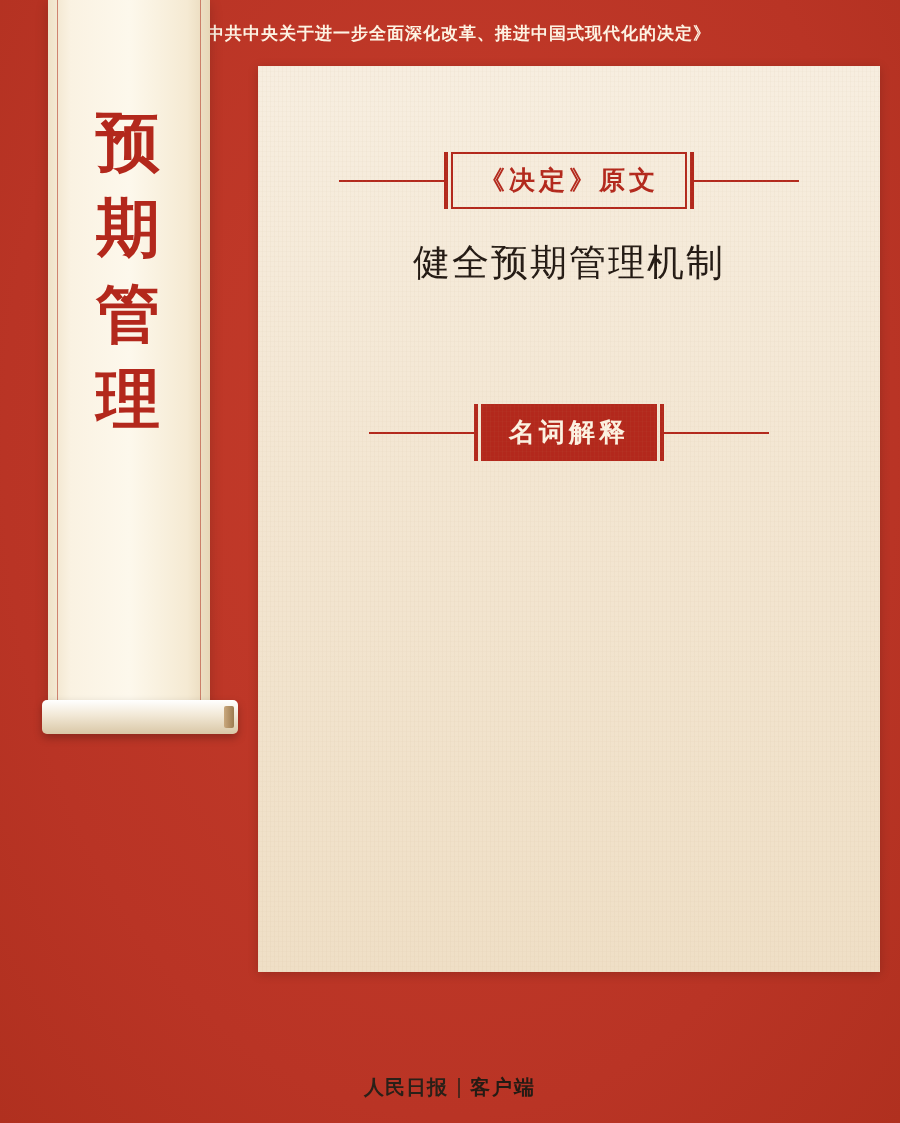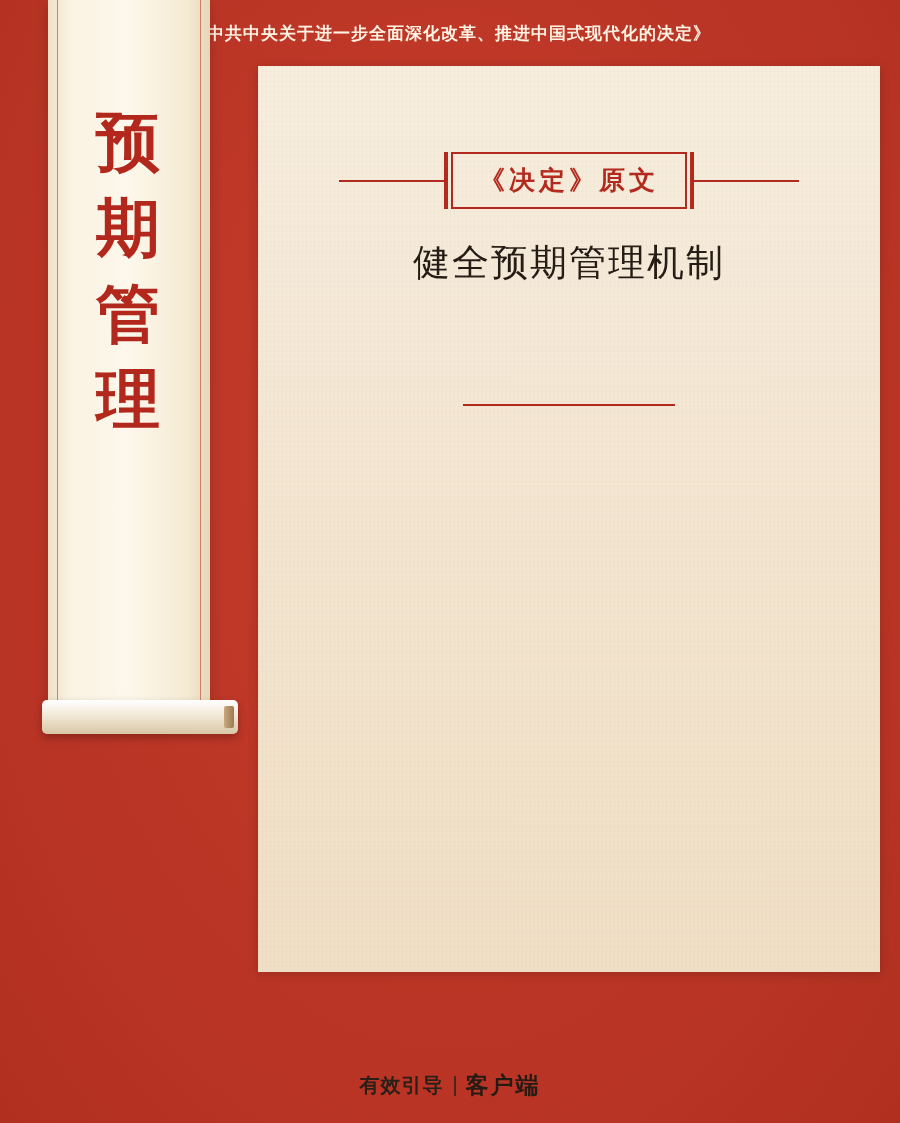--- a/index.html
+++ b/index.html
@@ -215,21 +215,21 @@
     font-family: "Liberation Serif", "DejaVu Serif", serif;
   }
   .footer-div {
     width: 2px;
     height: 20px;
     background: #2a2018;
     opacity: 0.75;
   }
   .footer-app {
     color: #241b14;
-    font-size: 23px;
+    font-size: 20px;
     font-weight: 700;
     letter-spacing: 2px;
     font-family: "Liberation Sans", sans-serif;
   }
 </style>
 </head>
 <body>
 
 <div class="poster">
 
@@ -240,37 +240,38 @@
     <div class="banner-wrap" id="banner-source">
       <div class="banner-line"></div>
       <div class="banner">《决定》原文</div>
       <div class="banner-line"></div>
     </div>
 
     <div class="headline">健全预期管理机制</div>
 
     <div class="banner-wrap" id="banner-gloss">
       <div class="banner-line"></div>
+      <div class="banner filled">名词解释</div>
       <div class="banner-line"></div>
     </div>
 
 
   </div>
 
   <div class="scroll">
     <div class="scroll-body">
       <div class="scroll-title">
         <span>预</span>
         <span>期</span>
         <span>管</span>
         <span>理</span>
       </div>
     </div>
     <div class="scroll-roll"></div>
   </div>
 
   <div class="footer">
-    <div class="footer-logo">有效引导</div>
+    <div class="footer-logo">人民日报</div>
     <div class="footer-div"></div>
     <div class="footer-app">客户端</div>
   </div>
 
 </div>
 
 </body></html>

